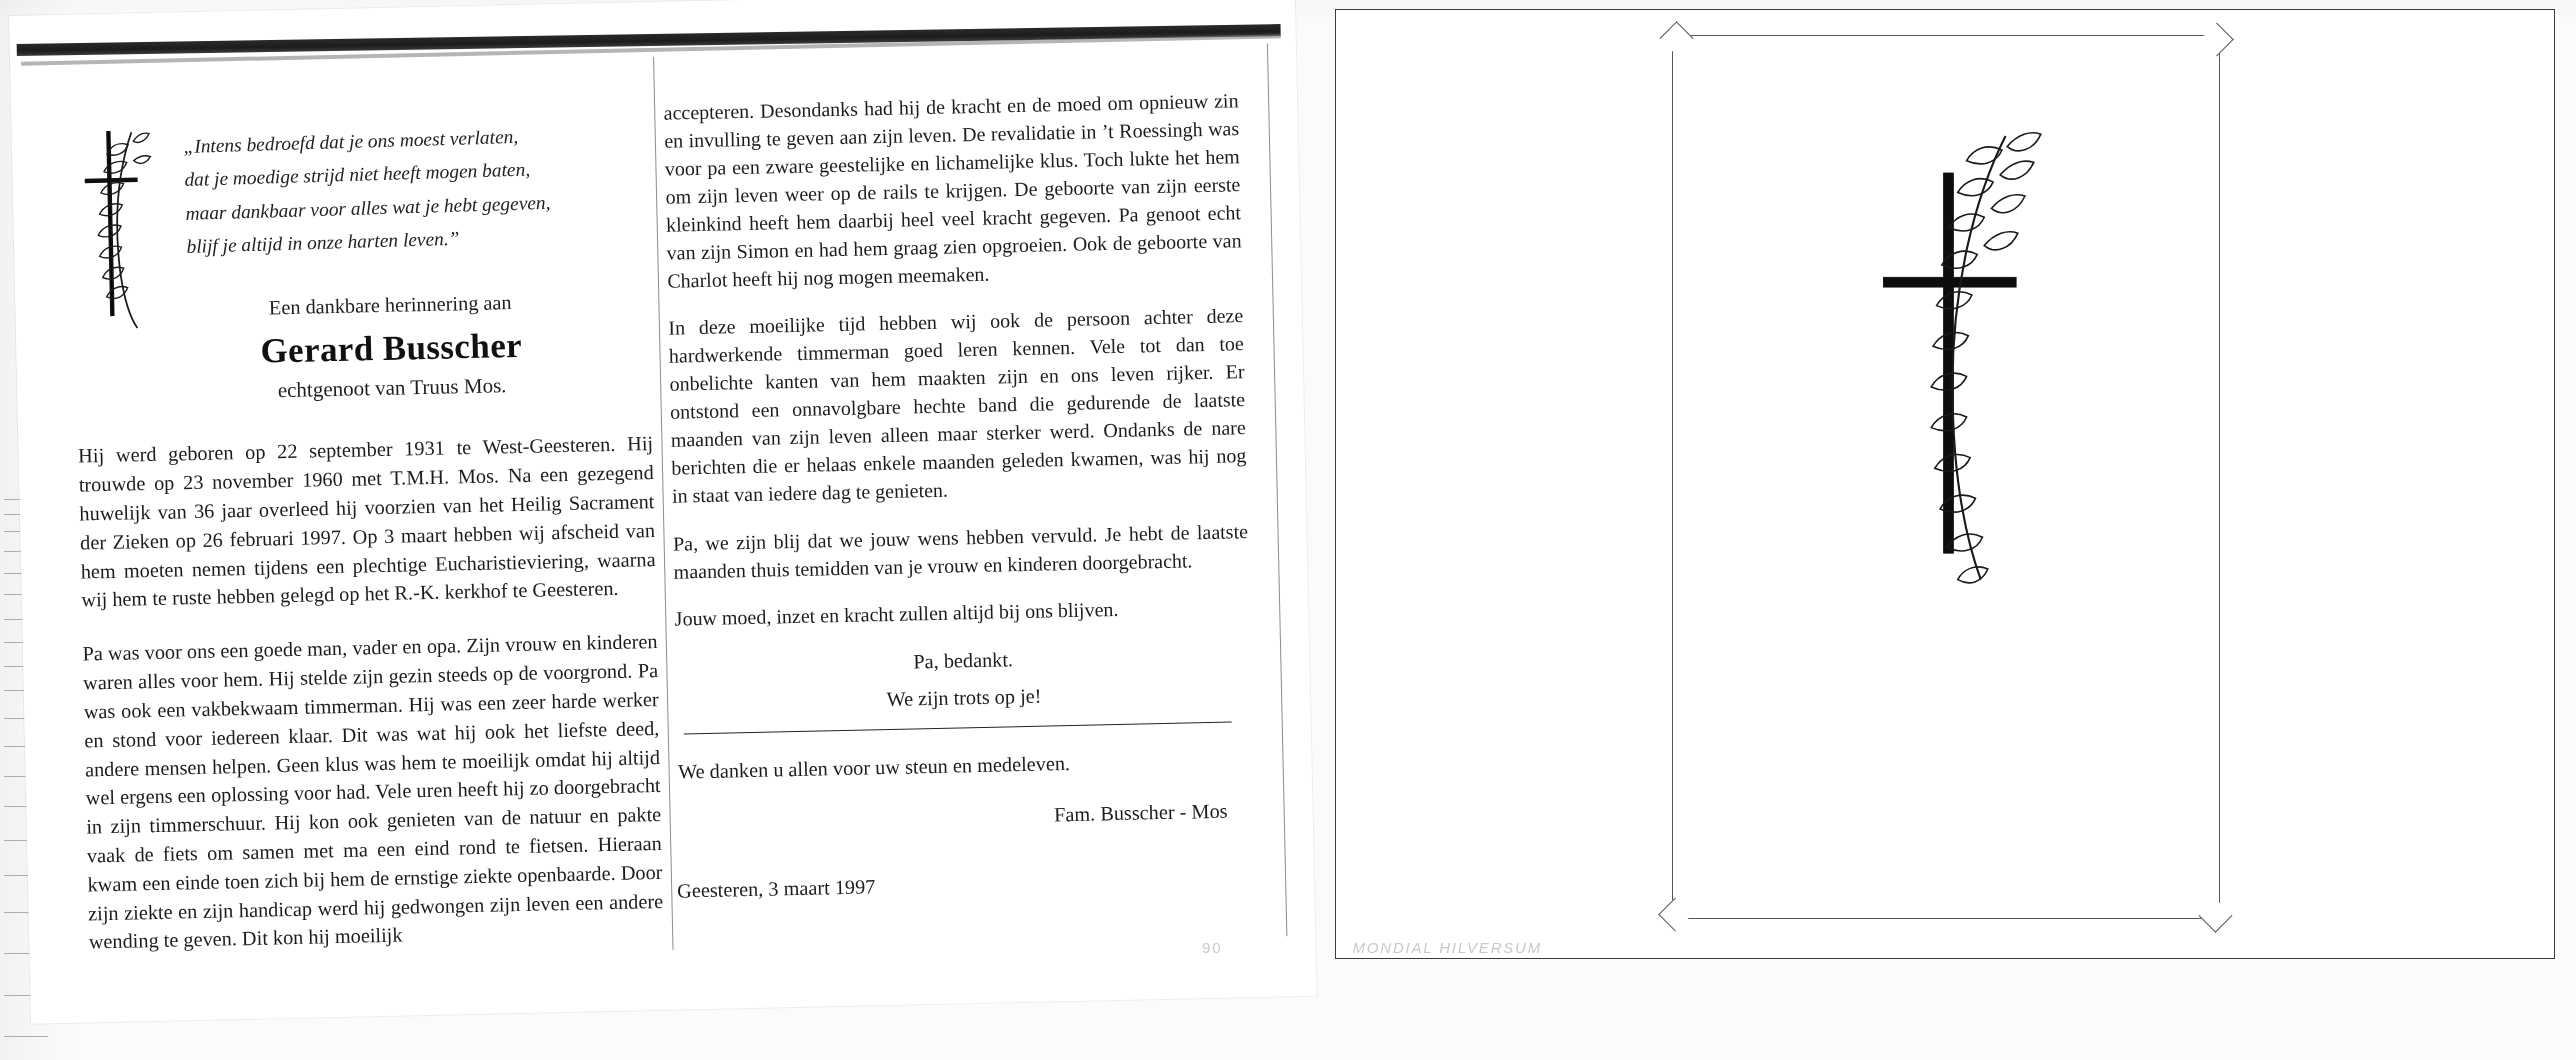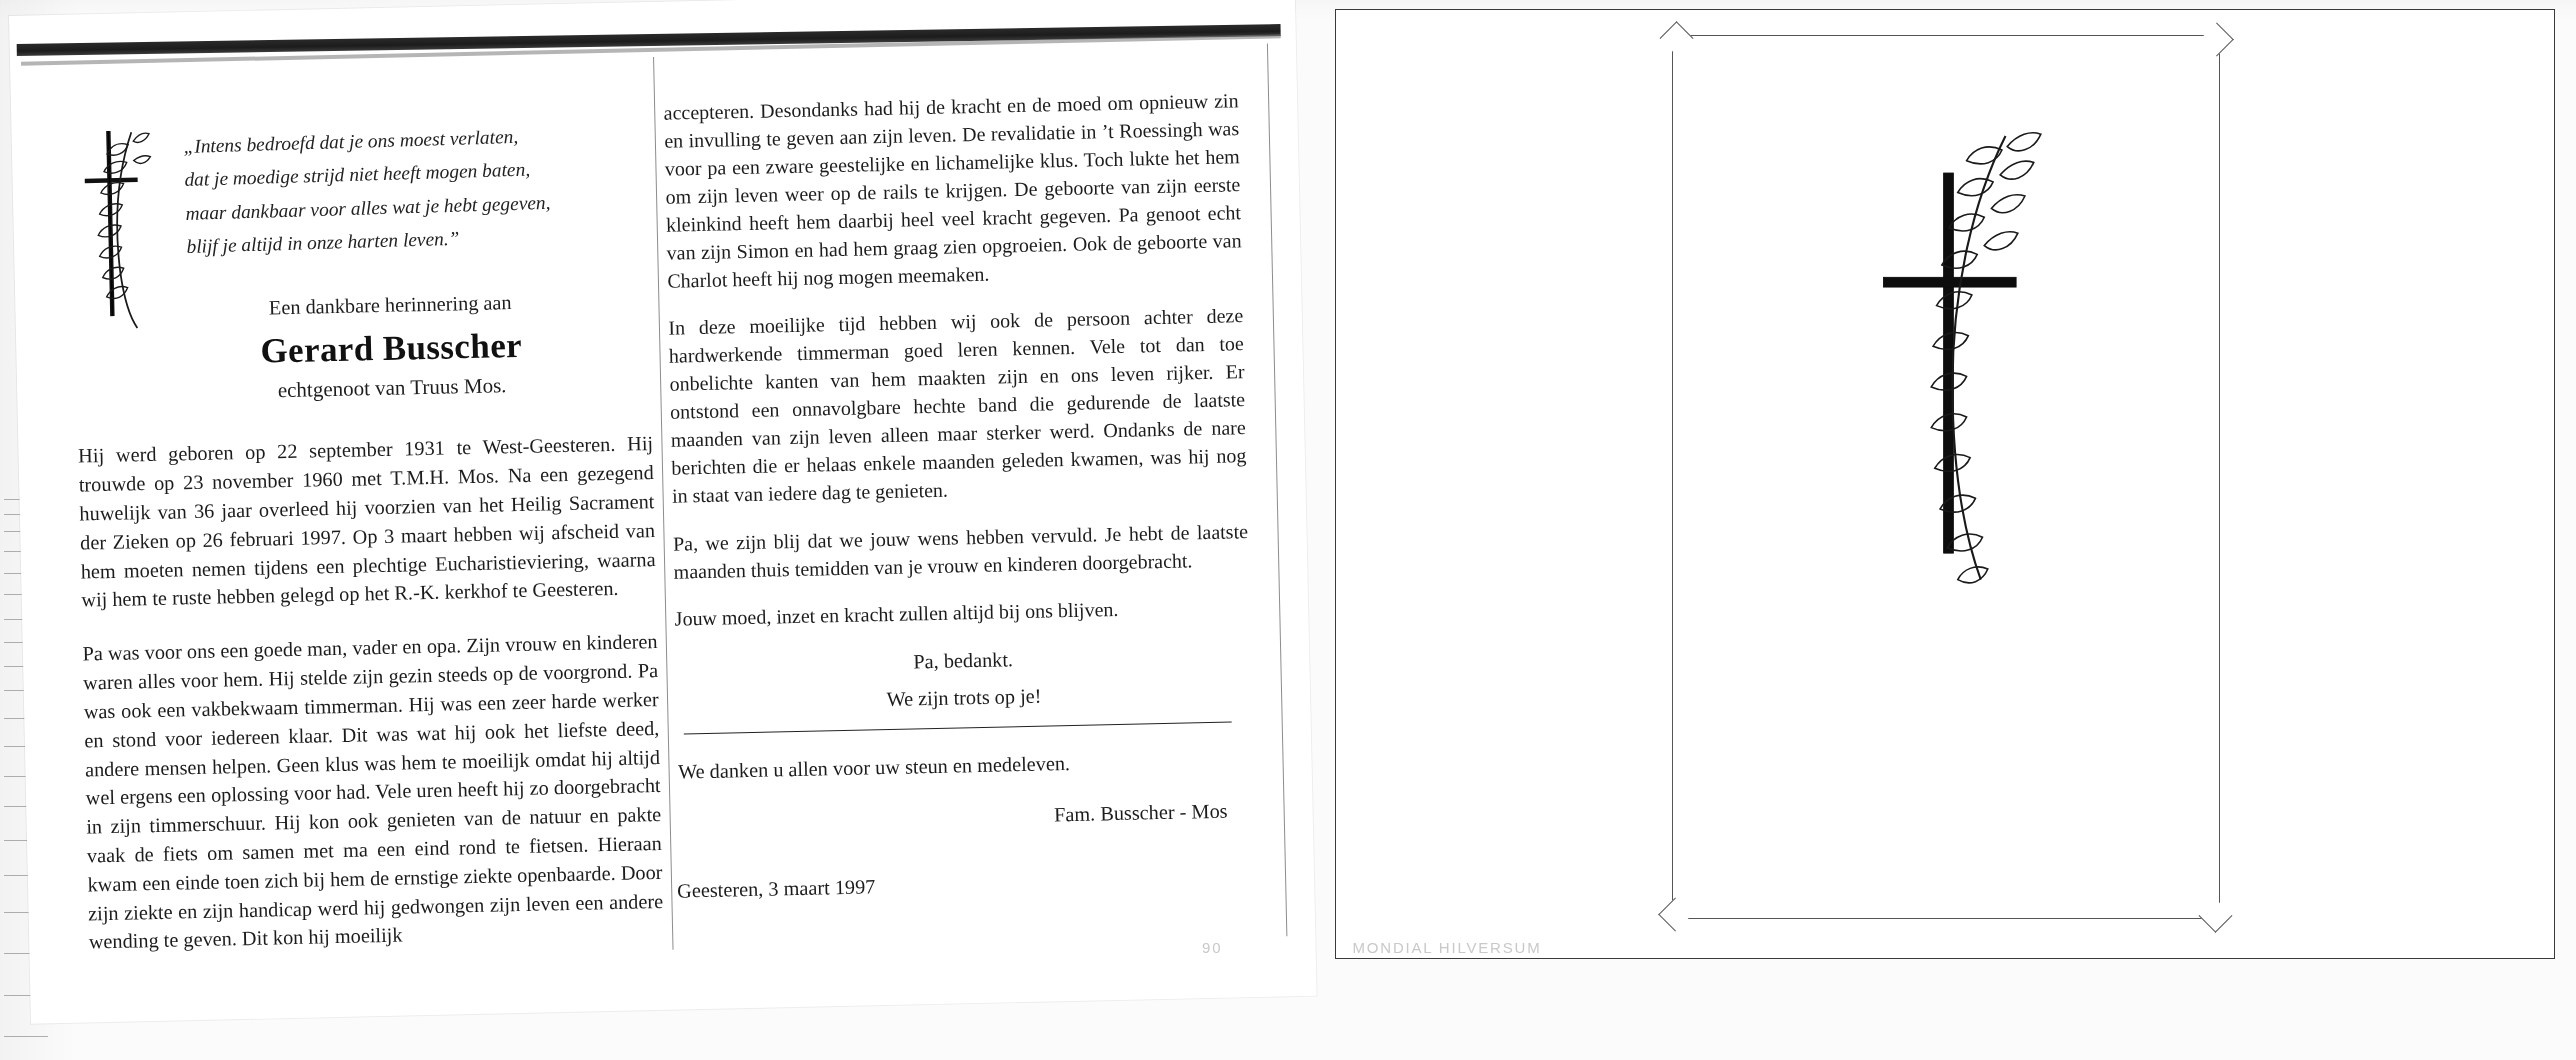--- a/index.html
+++ b/index.html
@@ -272,21 +272,21 @@
   }
 
   .faint-label {
     position: absolute;
     font-size: 15px;
     color: #c9c9c9;
     letter-spacing: 1.8px;
     font-family: "Liberation Sans", sans-serif;
   }
   .faint-num { left: 1198px; top: 937px; }
-  .faint-brand { left: 1353px; top: 937px; }
+  .faint-brand { left: 1353px; top: 937px; font-style: italic; }
 </style>
 </head>
 <body>
 
 <div id="scan">
   <div class="scan-noise"></div>
 
   <div class="edge-artifacts">
     <i style="top:3.5px"></i>
       <i style="top:19.4px"></i>

